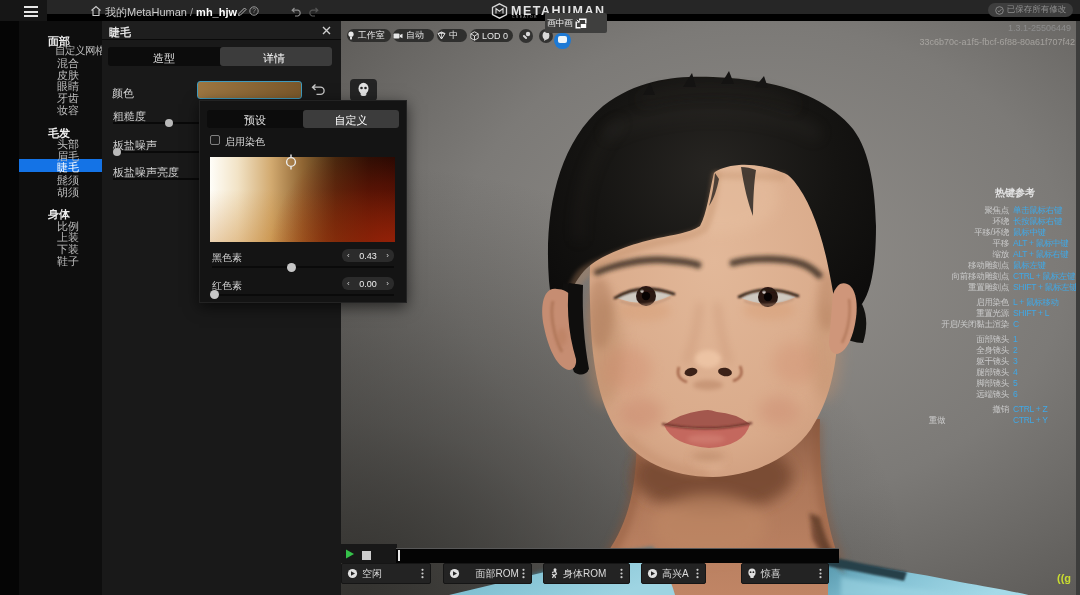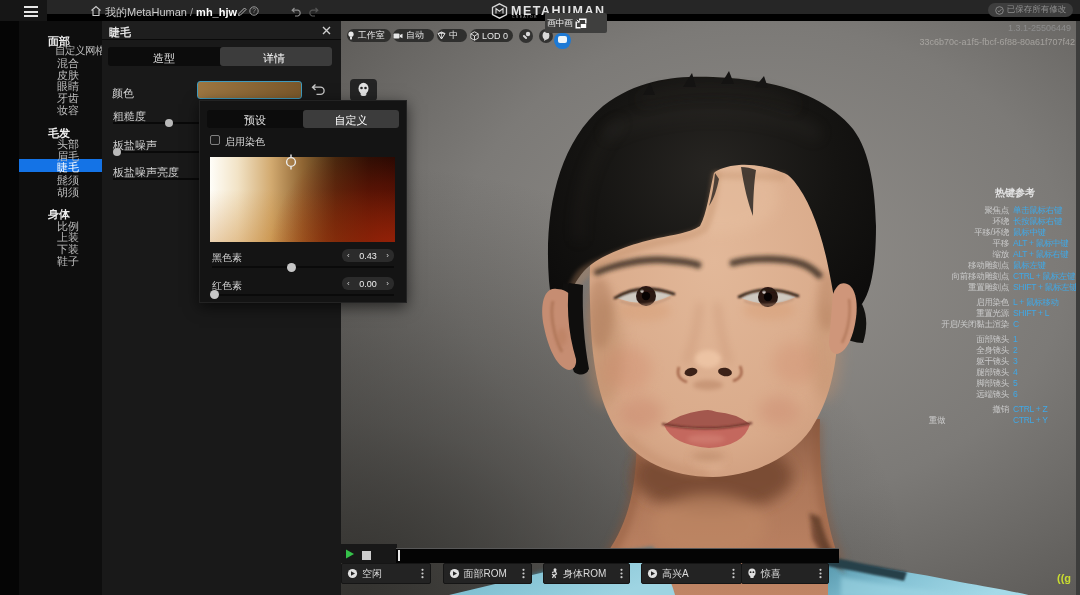--- a/index.html
+++ b/index.html
@@ -288,40 +288,40 @@
           <circle cx="1.5" cy="1.8" r="1.1" fill="#c9c9c9"></circle>
           <circle cx="1.5" cy="5.5" r="1.1" fill="#c9c9c9"></circle>
           <circle cx="1.5" cy="9.2" r="1.1" fill="#c9c9c9"></circle>
         </svg>
       </div>
 <div class="tbtn" style="left:101.5px;width:89px">
   <svg style="margin-left:5px" width="11" height="11" viewBox="0 0 11 11">
           <circle cx="5.5" cy="5.5" r="4.6" fill="#e0e0e0"></circle>
           <path d="M4 3.2 L8 5.5 L4 7.8 Z" fill="#232323"></path>
         </svg>
-  <span style="margin-left:4px">面部ROM</span>
+  <span style="margin-left:16px">面部ROM</span>
         <svg class="dots" width="3" height="11" viewBox="0 0 3 11">
           <circle cx="1.5" cy="1.8" r="1.1" fill="#c9c9c9"></circle>
           <circle cx="1.5" cy="5.5" r="1.1" fill="#c9c9c9"></circle>
           <circle cx="1.5" cy="9.2" r="1.1" fill="#c9c9c9"></circle>
         </svg>
       </div>
 <div class="tbtn" style="left:202px;width:87px">
   <svg style="margin-left:5px" width="10" height="11" viewBox="0 0 10 11">
           <circle cx="6" cy="1.8" r="1.5" fill="#e0e0e0"></circle>
           <path d="M3 4.5 L6.5 3.5 L7.5 6 L5.5 7 L6.5 10 M3.5 10 L4.8 7.2 L3 6" stroke="#e0e0e0" stroke-width="1.2" fill="none"></path>
         </svg>
   <span style="margin-left:4px">身体ROM</span>
         <svg class="dots" width="3" height="11" viewBox="0 0 3 11">
           <circle cx="1.5" cy="1.8" r="1.1" fill="#c9c9c9"></circle>
           <circle cx="1.5" cy="5.5" r="1.1" fill="#c9c9c9"></circle>
           <circle cx="1.5" cy="9.2" r="1.1" fill="#c9c9c9"></circle>
         </svg>
       </div>
-<div class="tbtn" style="left:300px;width:101px">
+<div class="tbtn" style="left:300px;width:65px">
   <svg style="margin-left:5px" width="11" height="11" viewBox="0 0 11 11">
           <circle cx="5.5" cy="5.5" r="4.6" fill="#e0e0e0"></circle>
           <path d="M4 3.2 L8 5.5 L4 7.8 Z" fill="#232323"></path>
         </svg>
   <span style="margin-left:4px">高兴A</span>
         <svg class="dots" width="3" height="11" viewBox="0 0 3 11">
           <circle cx="1.5" cy="1.8" r="1.1" fill="#c9c9c9"></circle>
           <circle cx="1.5" cy="5.5" r="1.1" fill="#c9c9c9"></circle>
           <circle cx="1.5" cy="9.2" r="1.1" fill="#c9c9c9"></circle>
         </svg>

